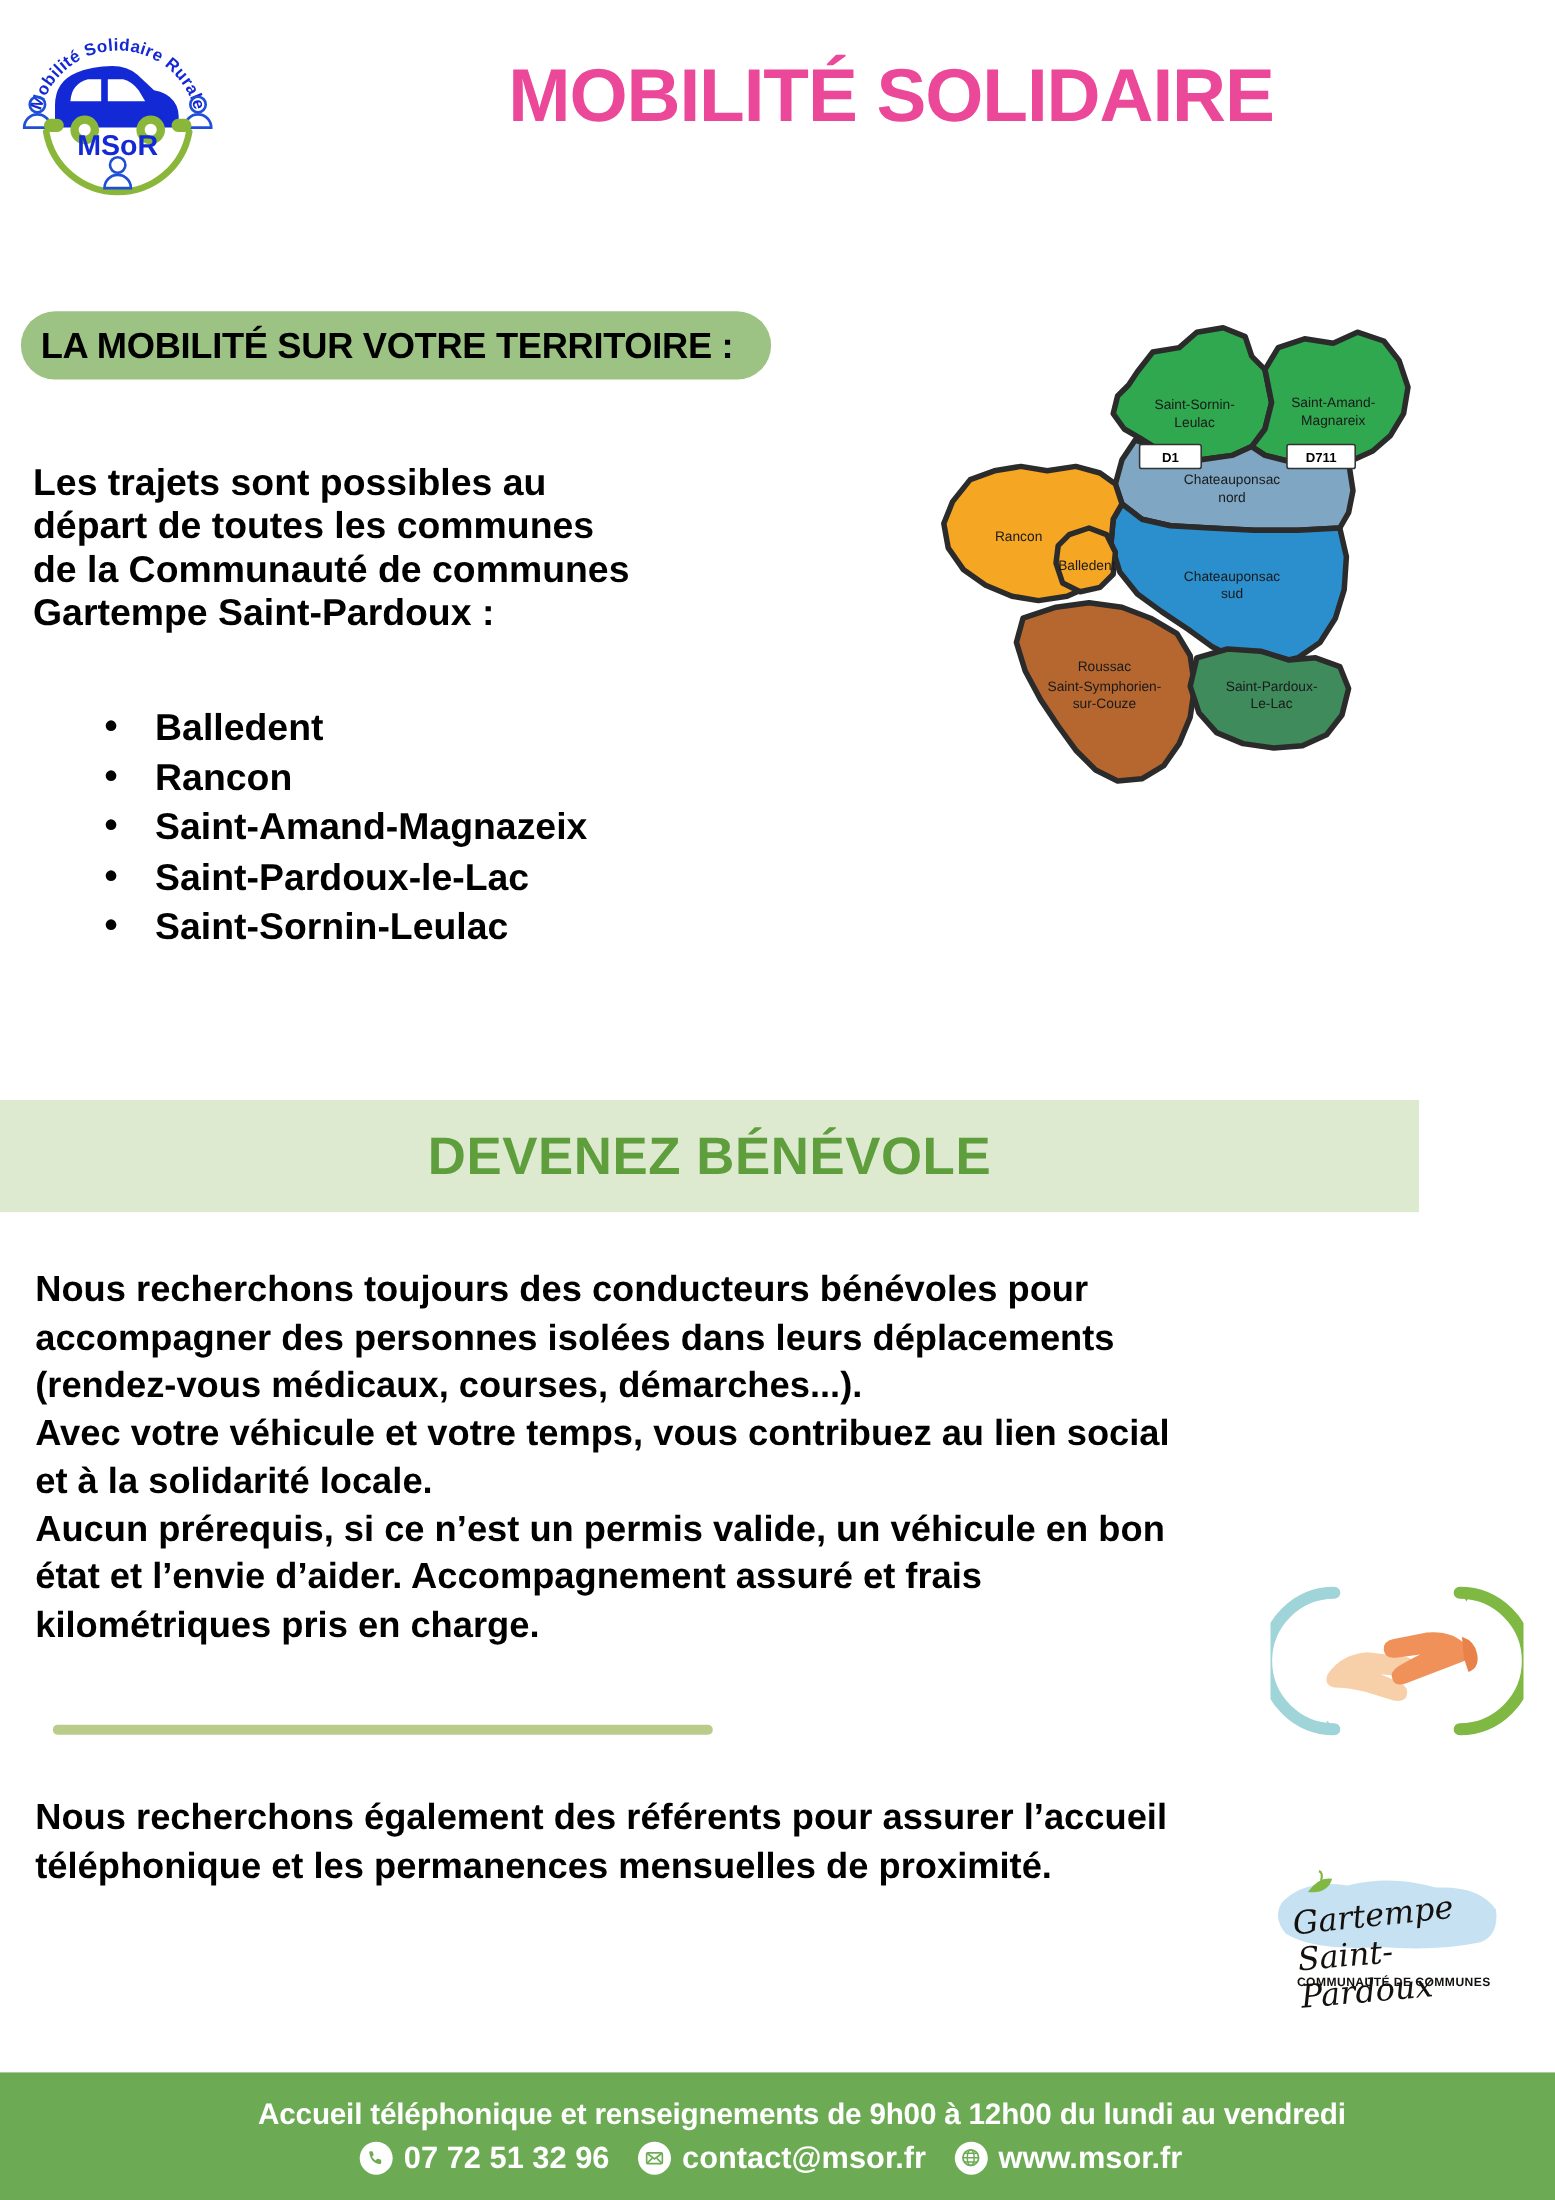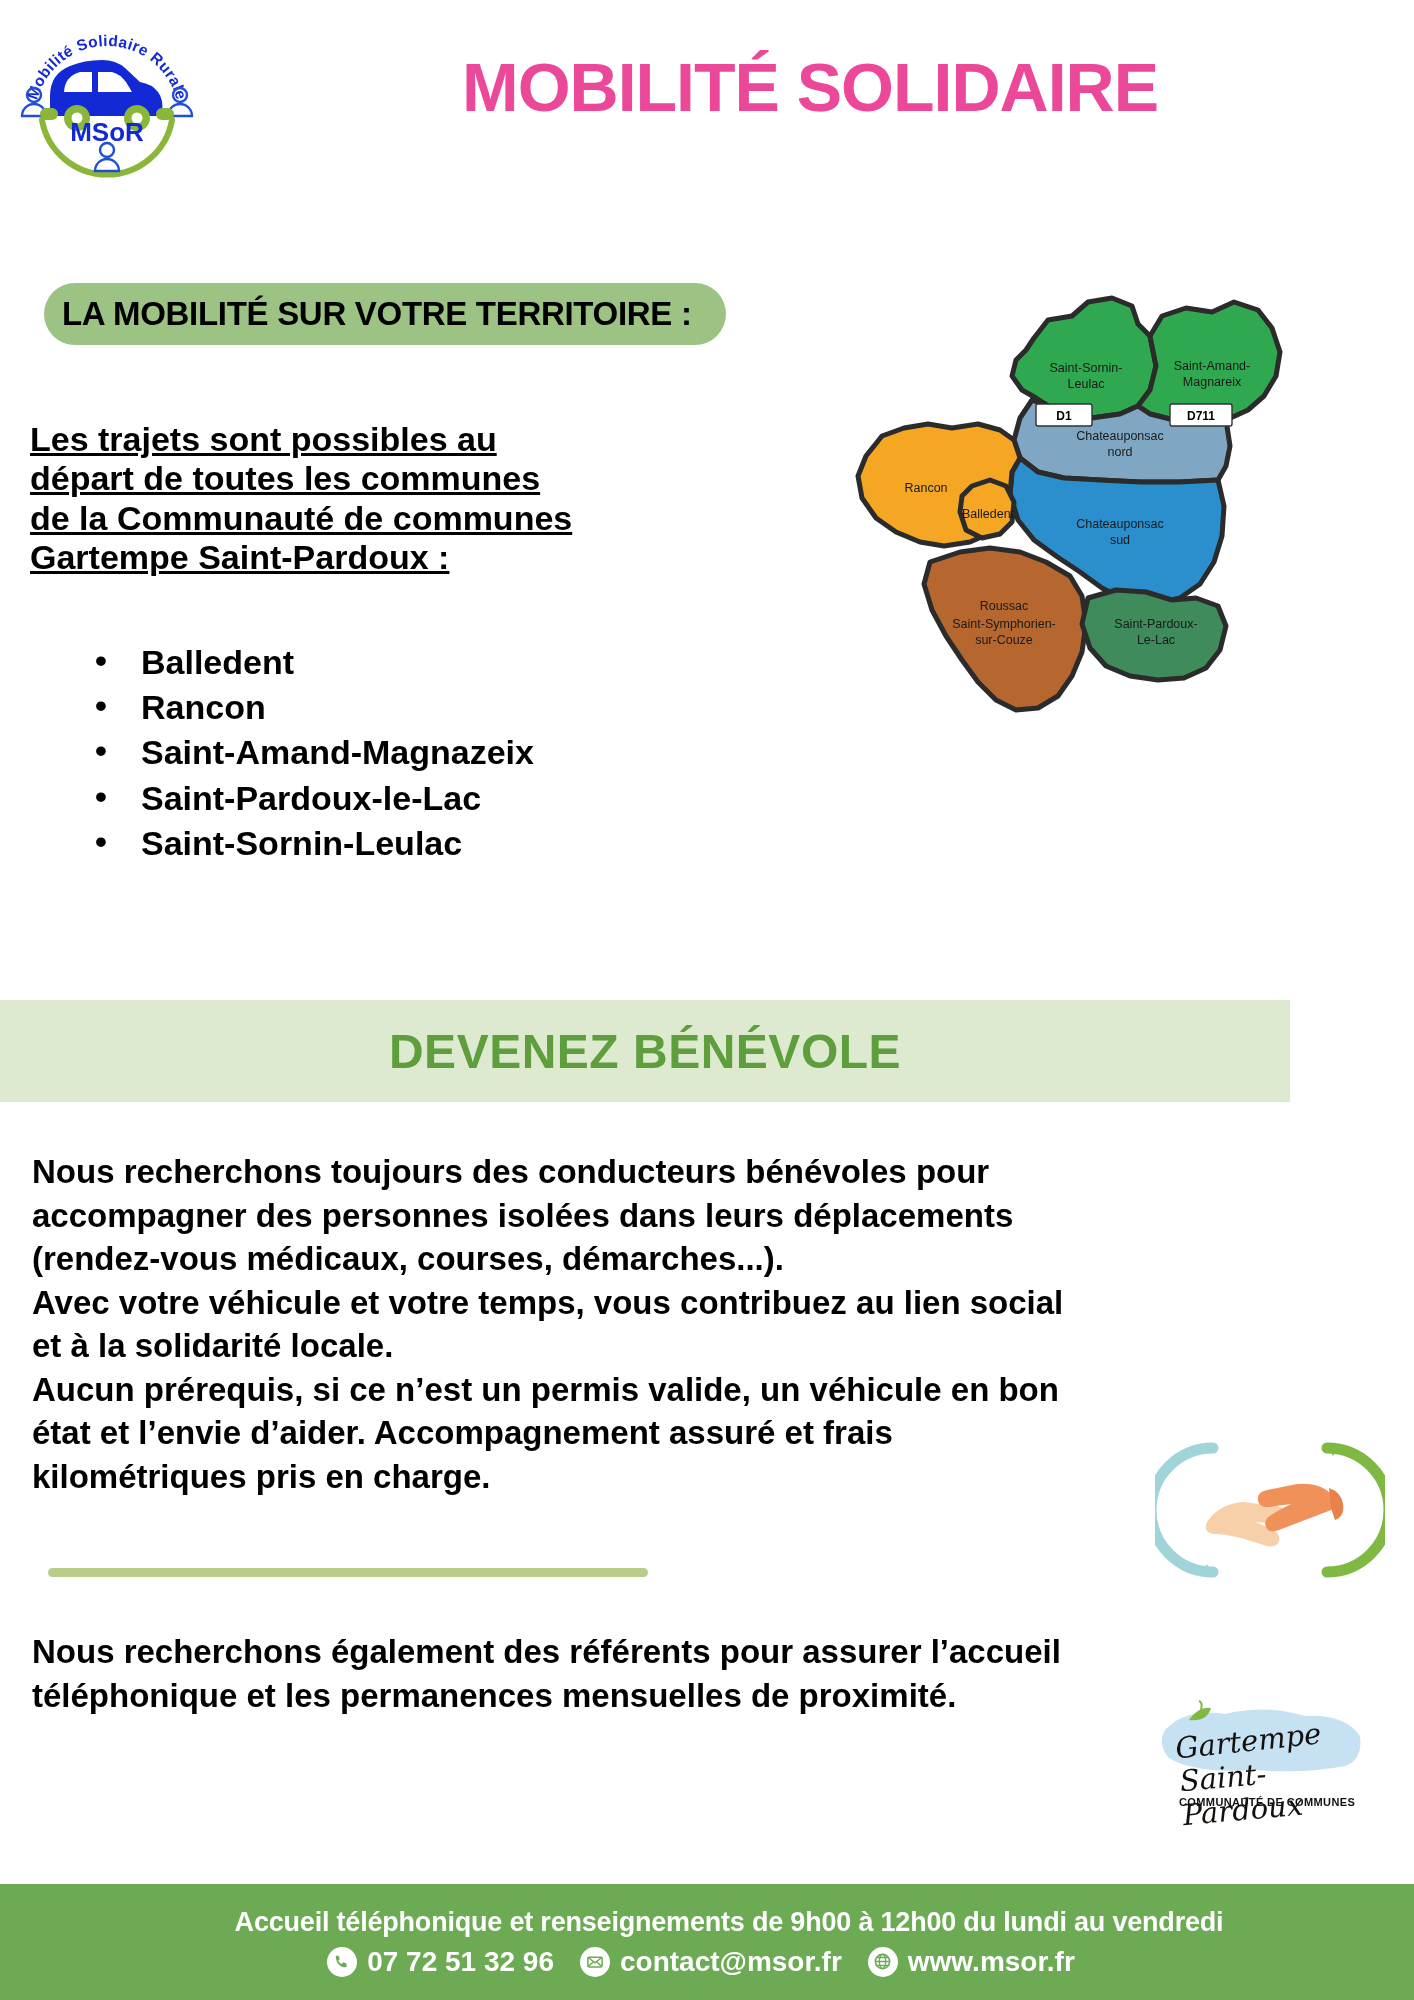--- a/index.html
+++ b/index.html
@@ -23,36 +23,36 @@
     text-align:center;
     font-size:68px;
     font-weight:bold;
     letter-spacing:-1px;
     color:#ec4899;
     font-family:"Liberation Sans", sans-serif;
   }
 
   
   .pill-banner {
-    position:absolute; left:44px; top:283px;
+    position:absolute; left:19px; top:283px;
     height:62px;
     background:#9cc384;
     border-radius:31px;
     display:flex; align-items:center;
     padding:0 34px 0 18px;
   }
   .pill-banner .txt {
     font-size:33px; font-weight:bold; color:#000;
     white-space:nowrap; letter-spacing:-0.3px;
   }
 
   
   .intro {
     position:absolute; left:30px; top:420px; width:640px;
-    font-size:34px; font-weight:bold; color:#000; line-height:1.16;text-decoration:underline;
+    font-size:34px; font-weight:bold; color:#000; line-height:1.16;
   }
   .commune-list {
     position:absolute; left:95px; top:640px; width:640px;
     list-style:none;
   }
   .commune-list li {
     font-size:34px; font-weight:bold; color:#000;
     line-height:1.33;
     padding-left:46px; position:relative;
   }

